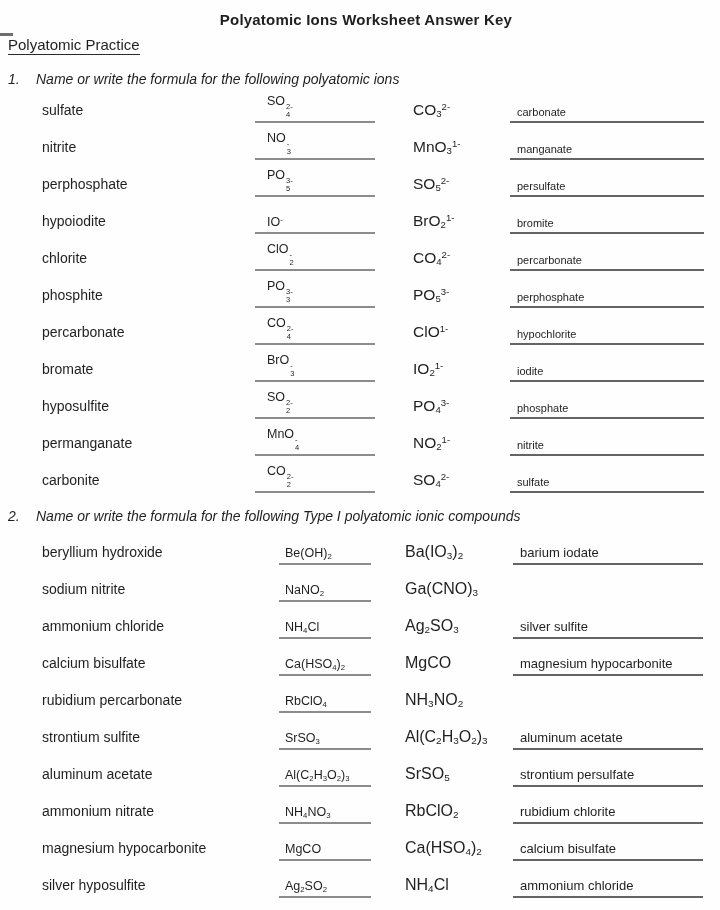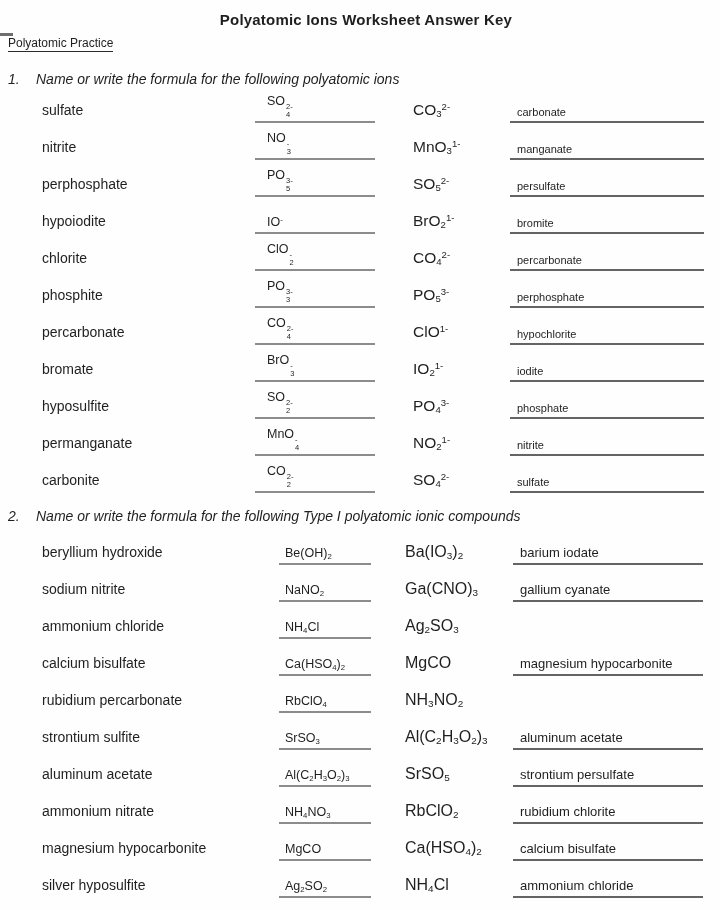--- a/index.html
+++ b/index.html
@@ -6,21 +6,21 @@
   .page{
     position:relative;width:720px;height:910px;overflow:hidden;
     background:#fefefe;color:#1f1f1f;
     font-family:"Liberation Sans","DejaVu Sans",sans-serif;
   }
   .artifact{position:absolute;left:0;top:33px;width:13px;height:3px;background:#4a4a4a;opacity:.8;}
   .title{
     position:absolute;top:5px;left:0;width:100%;margin:6px;
     text-align:center;font-size:15px;font-weight:bold;letter-spacing:.2px;
   }
-  .heading{position:absolute;top:36px;left:8px;font-size:12px;}
+  .heading{position:absolute;top:36px;left:8px;font-size:15px;}
   .heading span{border-bottom:1.5px solid #2a2a2a;padding-bottom:1px;}
   .q{position:absolute;left:8px;font-size:14px;white-space:nowrap;font-style:italic;}
   .q .qnum{display:inline-block;width:28px;}
   .rows{position:absolute;left:0;width:720px;}
   .s1{top:90px;}
   .s2{top:532px;}
   .row{position:relative;height:37px;}
   .cell{position:absolute;white-space:nowrap;}
   .c1{left:42px;bottom:9px;font-size:14px;}
   .c3{bottom:8px;}
@@ -163,26 +163,26 @@
   <div class="row">
         <span class="cell c1">beryllium hydroxide</span>
         <span class="cell c2 blank"><span>Be(OH)<sub>2</sub></span></span>
         <span class="cell c3">Ba(IO<sub>3</sub>)<sub>2</sub></span>
         <span class="cell c4 blank"><span>barium  iodate</span></span>
       </div>
       <div class="row">
         <span class="cell c1">sodium nitrite</span>
         <span class="cell c2 blank"><span>NaNO<sub>2</sub></span></span>
         <span class="cell c3">Ga(CNO)<sub>3</sub></span>
-        <span class="cell c4 blank"><span>gallium cyanate</span></span>
       </div>
       <div class="row">
         <span class="cell c1">ammonium chloride</span>
         <span class="cell c2 blank"><span>NH<sub>4</sub>Cl</span></span>
         <span class="cell c3">Ag<sub>2</sub>SO<sub>3</sub></span>
+        <span class="cell c4 blank"><span>silver sulfite</span></span>
       </div>
       <div class="row">
         <span class="cell c1">calcium bisulfate</span>
         <span class="cell c2 blank"><span>Ca(HSO<sub>4</sub>)<sub>2</sub></span></span>
         <span class="cell c3">MgCO</span>
         <span class="cell c4 blank"><span>magnesium hypocarbonite</span></span>
       </div>
       <div class="row">
         <span class="cell c1">rubidium percarbonate</span>
         <span class="cell c2 blank"><span>RbClO<sub>4</sub></span></span>

